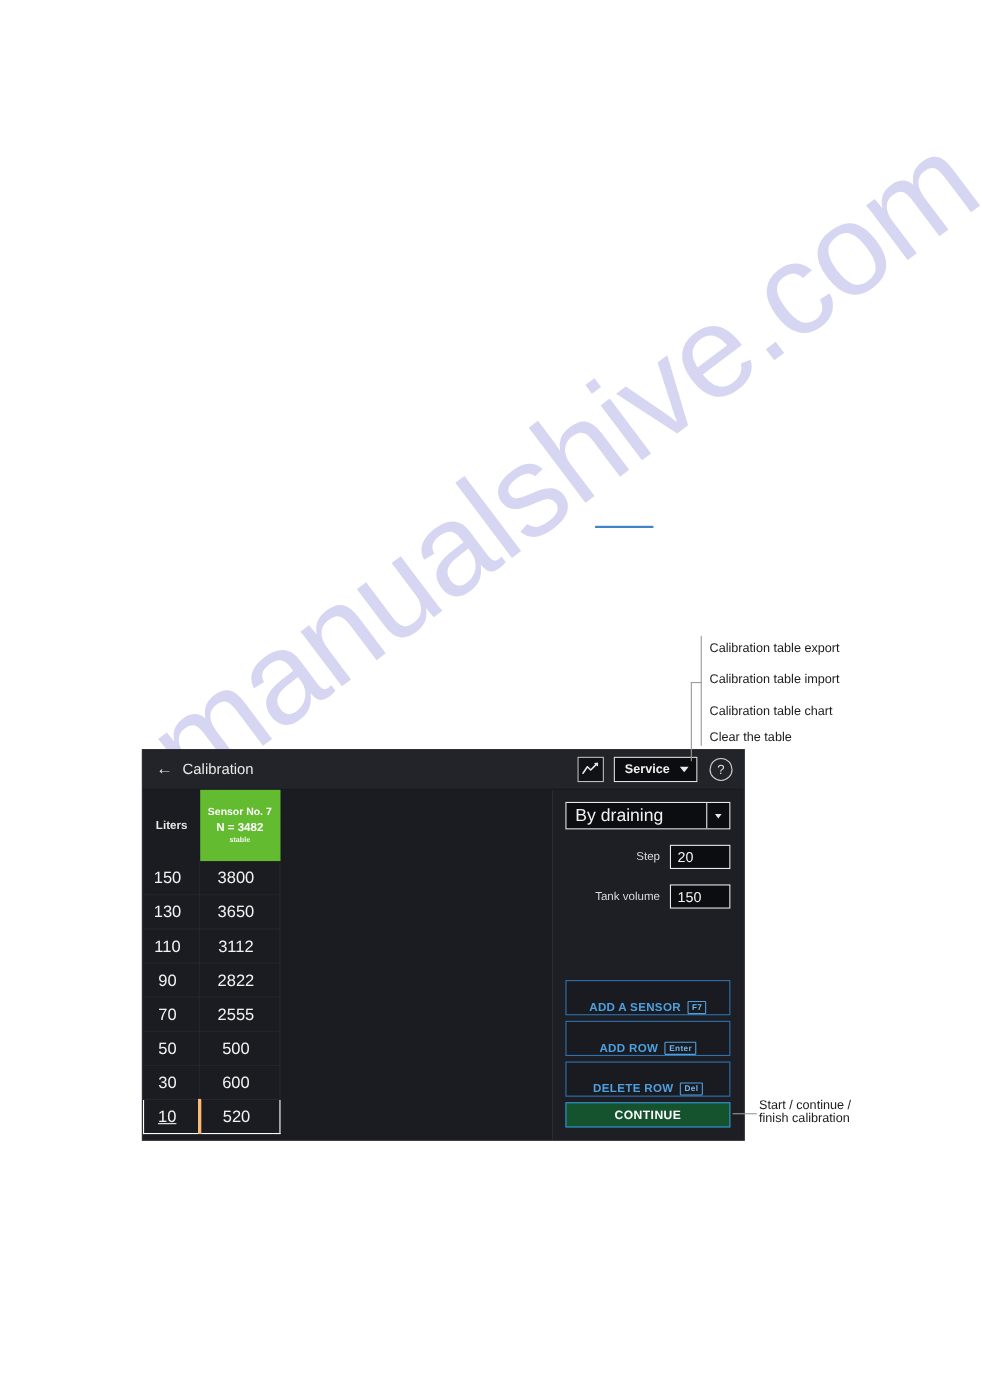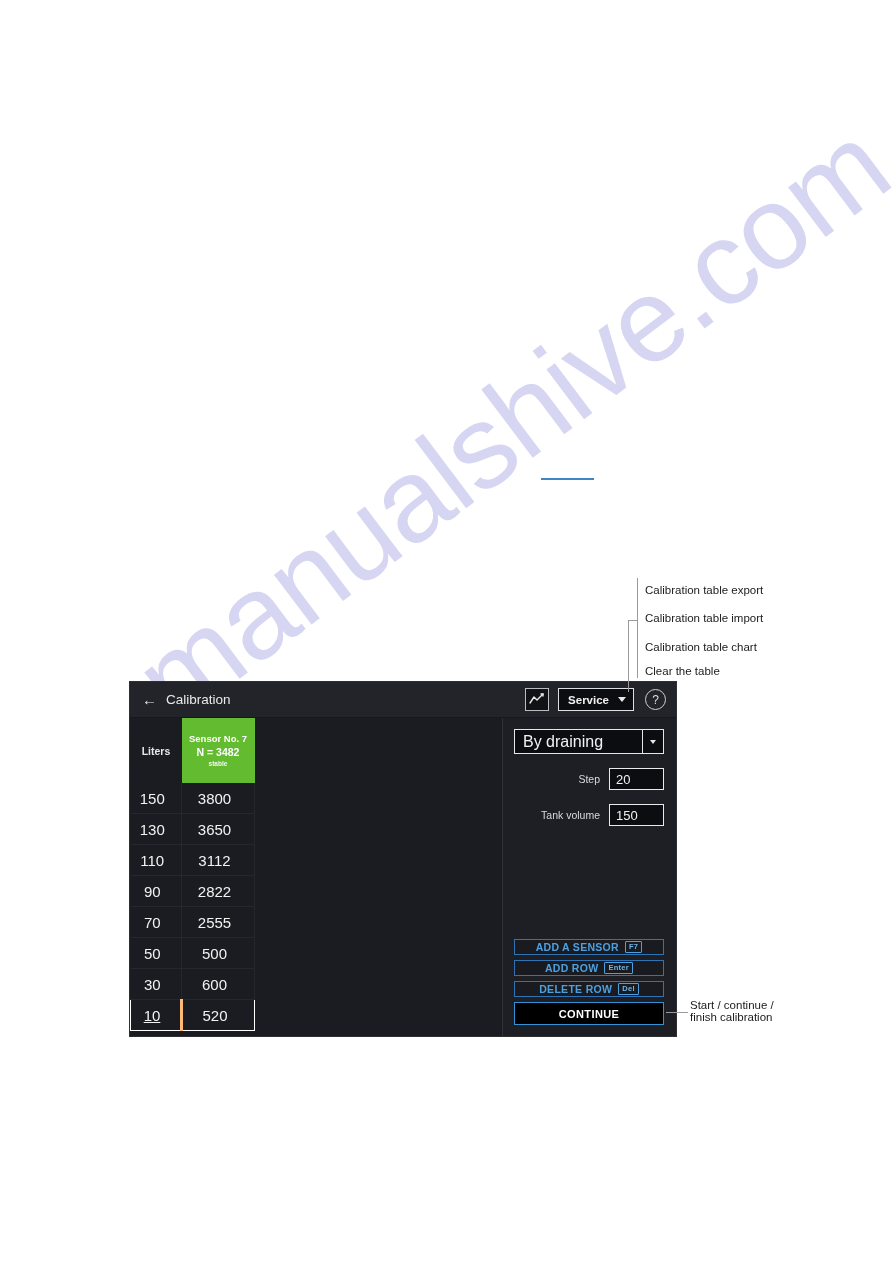--- a/index.html
+++ b/index.html
@@ -298,47 +298,47 @@
     box-sizing: border-box;
     cursor: text;
   }
 
   #spacer-flex { flex: 1; }
 
   #action-buttons {
     padding-bottom: 12px;
   }
   .act-btn {
-    height: 16px;
+    height: 32px;
     border: 1px solid #2f73b2;
     background: #1a1b20;
     color: #4da0e0;
     font-size: 10.5px;
     font-weight: 700;
     letter-spacing: .3px;
     display: flex;
-    align-items: center;
+    align-items: flex-end;
     justify-content: center;
     gap: 6px;
     margin-bottom: 5px;
     box-sizing: border-box;
     cursor: pointer;
   }
   .key-chip {
     border: 1px solid #4da0e0;
     color: #6fb6ec;
     font-size: 7.5px;
     font-weight: 700;
     padding: 0 3px;
     line-height: 10px;
     border-radius: 1px;
   }
   #continue-btn {
     height: 23px;
-    background: #000000;
+    background: #14532d;
     border: 1px solid #3391d6;
     color: #ffffff;
     font-size: 11px;
     font-weight: 700;
     letter-spacing: .4px;
     display: flex;
     align-items: center;
     justify-content: center;
     box-sizing: border-box;
     cursor: pointer;

